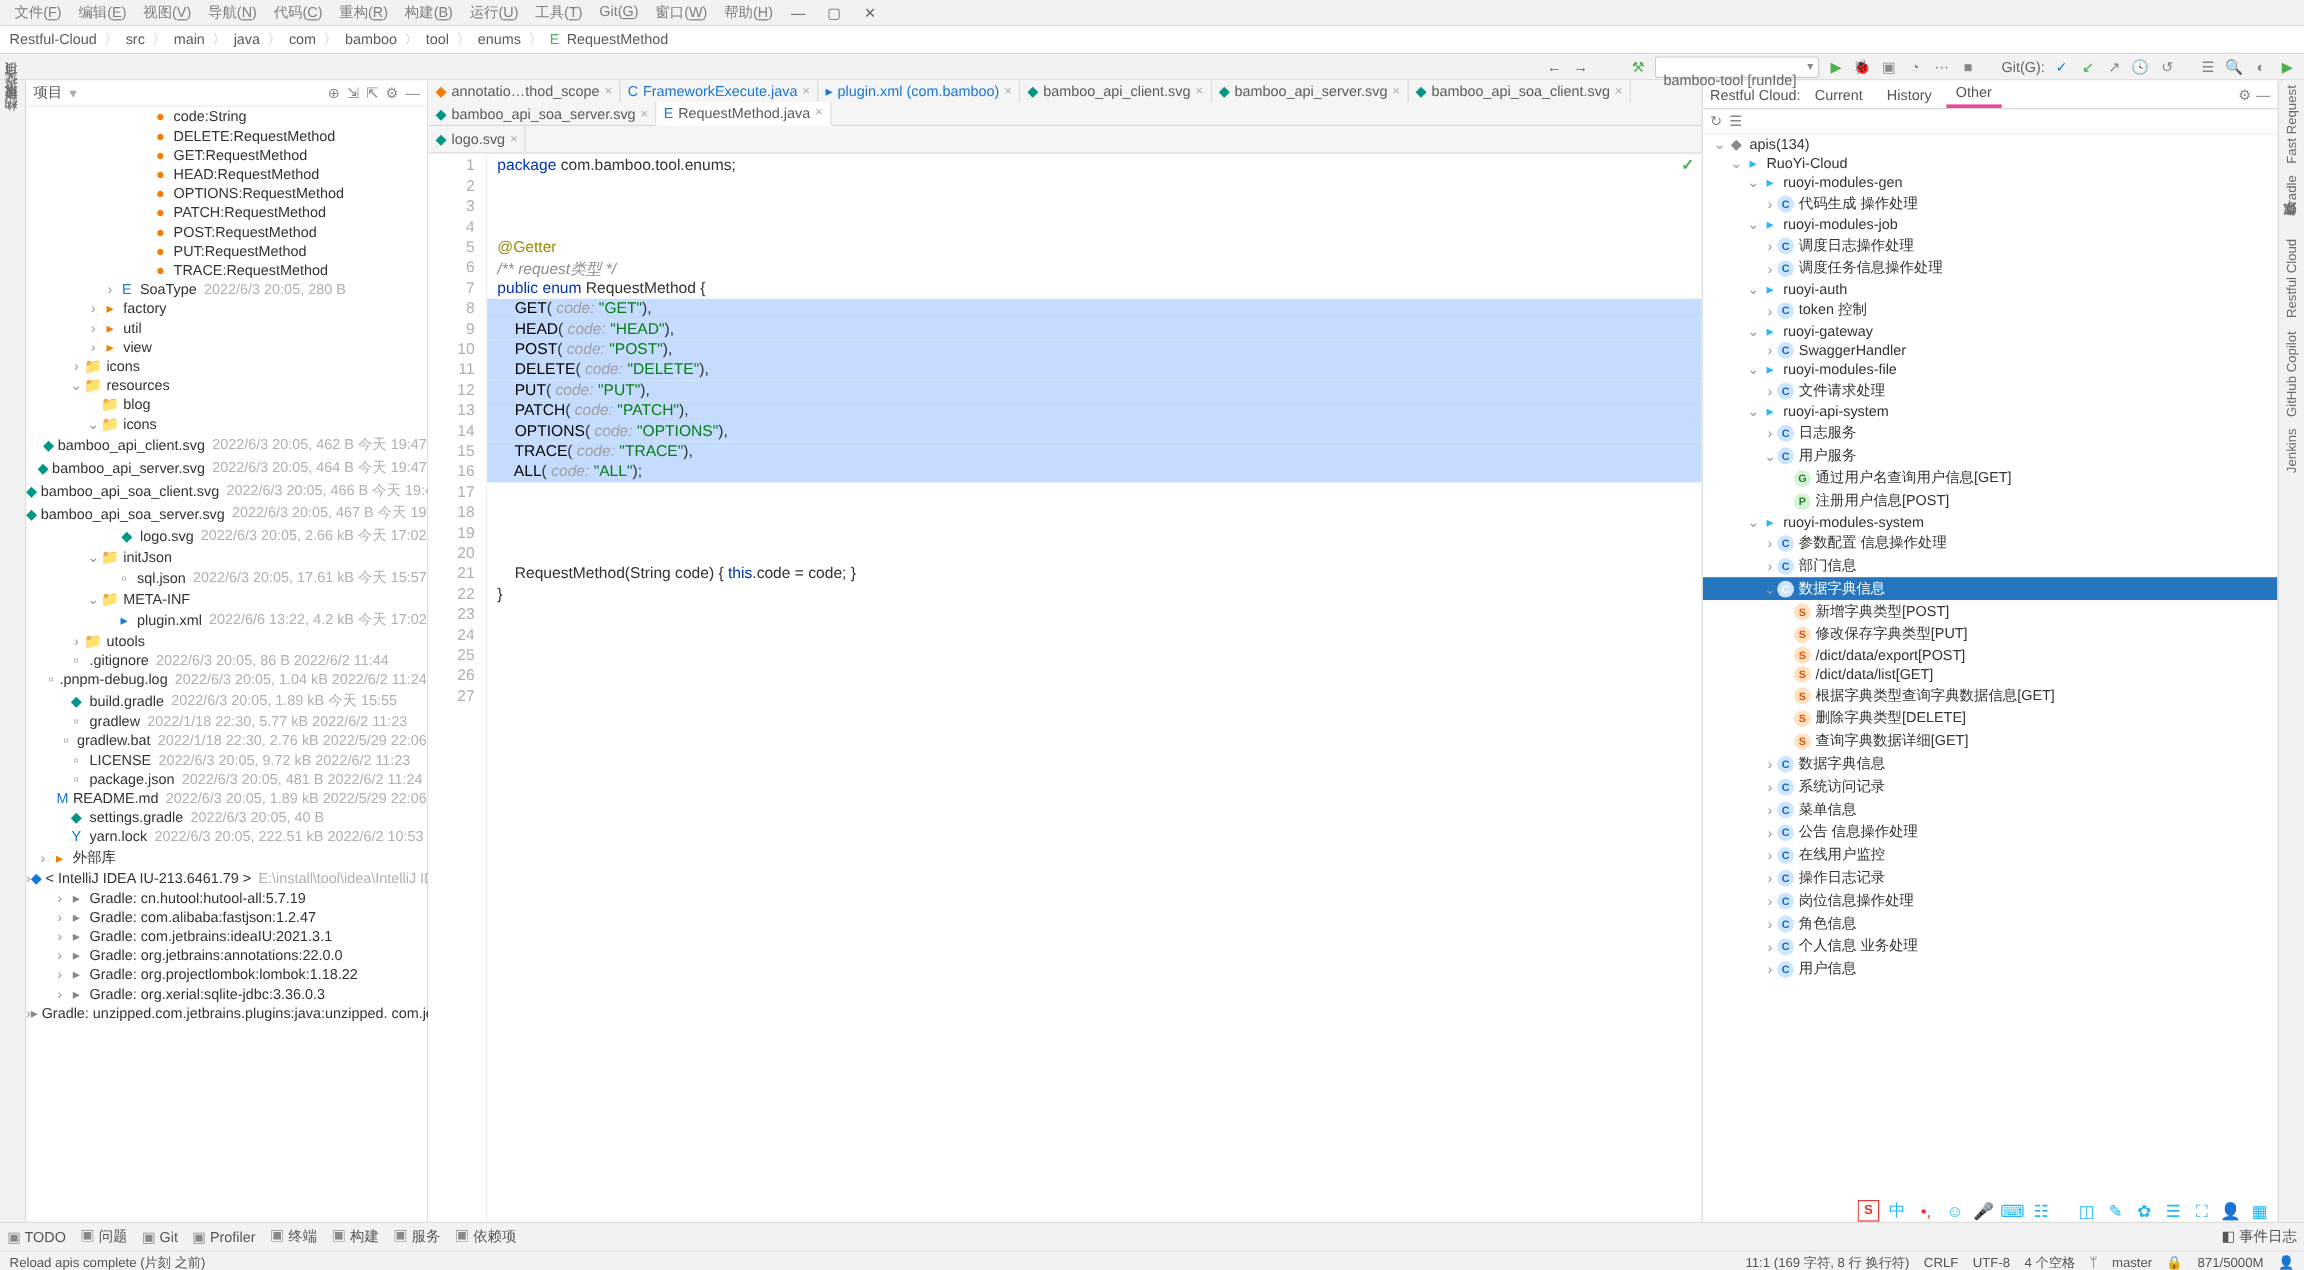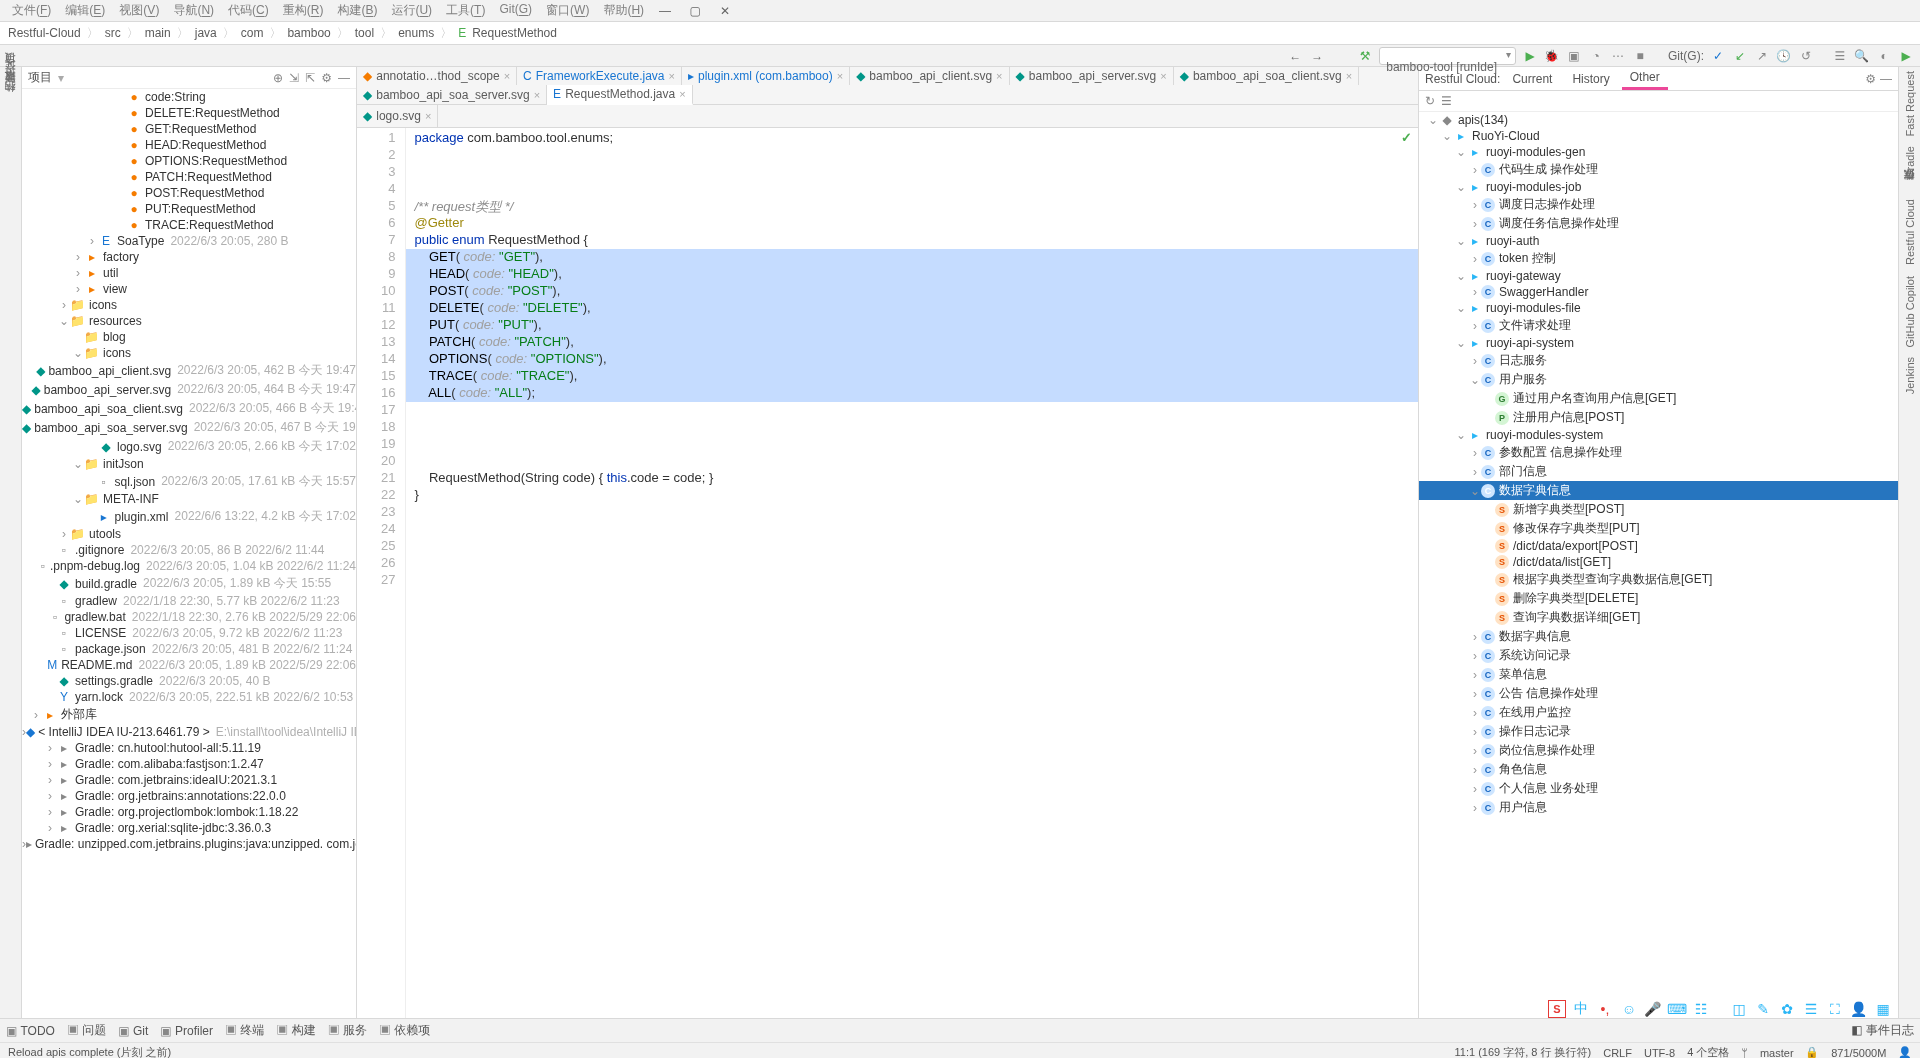--- a/index.html
+++ b/index.html
@@ -405,21 +405,21 @@
           <span class="ind" style="width:22px"></span>
           <span class="arrow">›</span>
           <span class="ticon blue">◆</span>
           <span>&lt; IntelliJ IDEA IU-213.6461.79 &gt;</span>
           <span class="meta">E:\install\tool\idea\IntelliJ IDEA 20</span>
         </div>
         <div class="tree-row">
           <span class="ind" style="width:22px"></span>
           <span class="arrow">›</span>
           <span class="ticon grey">▸</span>
-          <span>Gradle: cn.hutool:hutool-all:5.11.19</span>
+          <span>Gradle: cn.hutool:hutool-all:5.7.19</span>
         </div>
         <div class="tree-row">
           <span class="ind" style="width:22px"></span>
           <span class="arrow">›</span>
           <span class="ticon grey">▸</span>
           <span>Gradle: com.alibaba:fastjson:1.2.47</span>
         </div>
         <div class="tree-row">
           <span class="ind" style="width:22px"></span>
           <span class="arrow">›</span>
@@ -532,22 +532,22 @@
           <div>25</div>
           <div>26</div>
           <div>27</div>
         </div>
       <div class="code" id="code">
         <div class="marker">✓</div>
       <div class="line"><span class="kw">package</span> com.bamboo.tool.enums;</div>
           <div class="line">&nbsp;</div>
           <div class="line">&nbsp;</div>
           <div class="line">&nbsp;</div>
+          <div class="line"><span class="ann">@Getter</span></div>
           <div class="line"><span class="cmt">/** request类型 */</span></div>
-          <div class="line"><span class="ann">@Getter</span></div>
           <div class="line"><span class="kw">public enum</span> RequestMethod {</div>
           <div class="line sel">    <span class="typ">GET</span>( <span class="hint">code:</span> <span class="str">"GET"</span>),</div>
           <div class="line sel">    <span class="typ">HEAD</span>( <span class="hint">code:</span> <span class="str">"HEAD"</span>),</div>
           <div class="line sel">    <span class="typ">POST</span>( <span class="hint">code:</span> <span class="str">"POST"</span>),</div>
           <div class="line sel">    <span class="typ">DELETE</span>( <span class="hint">code:</span> <span class="str">"DELETE"</span>),</div>
           <div class="line sel">    <span class="typ">PUT</span>( <span class="hint">code:</span> <span class="str">"PUT"</span>),</div>
           <div class="line sel">    <span class="typ">PATCH</span>( <span class="hint">code:</span> <span class="str">"PATCH"</span>),</div>
           <div class="line sel">    <span class="typ">OPTIONS</span>( <span class="hint">code:</span> <span class="str">"OPTIONS"</span>),</div>
           <div class="line sel">    <span class="typ">TRACE</span>( <span class="hint">code:</span> <span class="str">"TRACE"</span>),</div>
           <div class="line sel">    <span class="typ">ALL</span>( <span class="hint">code:</span> <span class="str">"ALL"</span>);</div>

